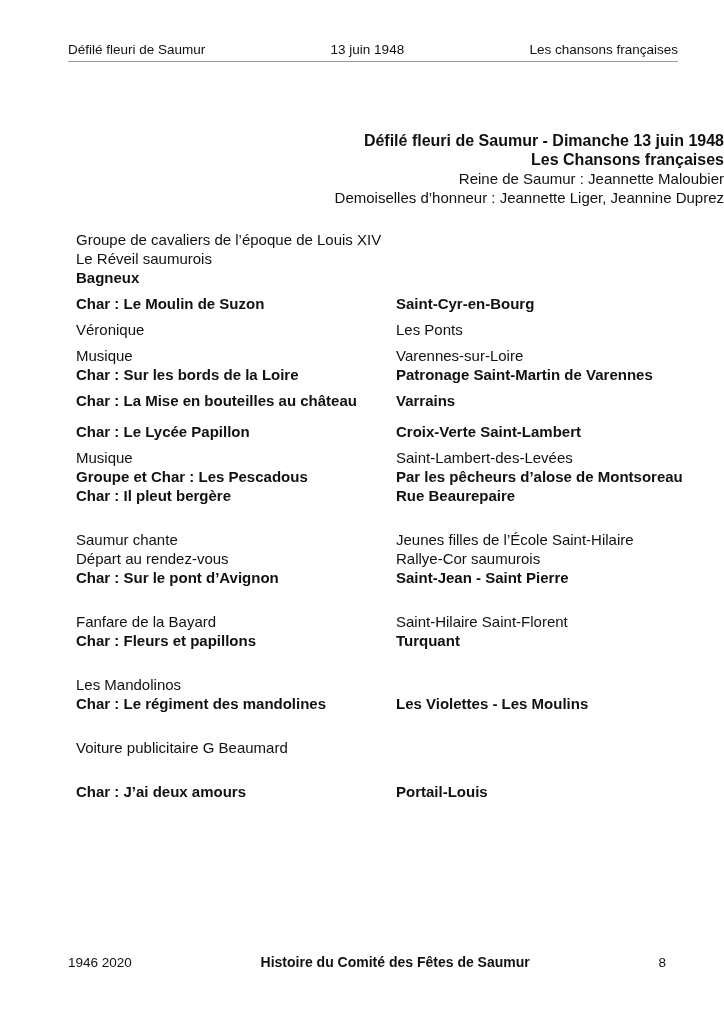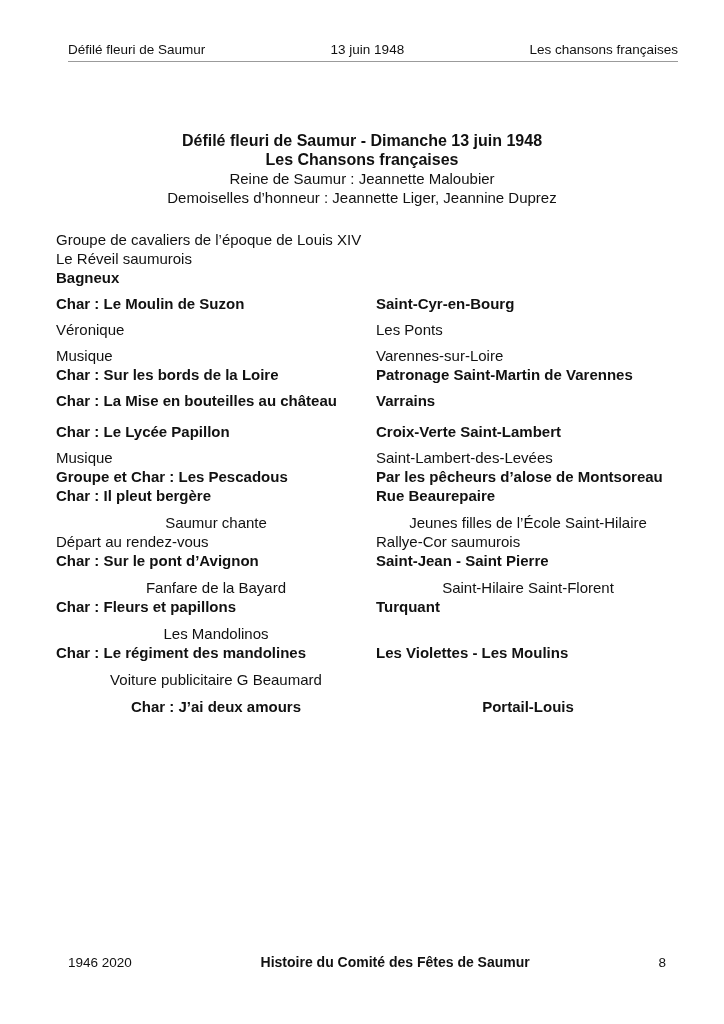--- a/index.html
+++ b/index.html
@@ -36,47 +36,47 @@
     right: 46px;
     height: 0;
     border-top: 1px solid #9b9b9b;
   }
   
   .title-block {
     position: absolute;
     top: 131px;
     left: 0;
     right: 0;
-    text-align: center;
+    text-align: right;
     font-size: 15px;
     line-height: 19px;
   }
   .title-main, .title-sub {
     font-size: 16px;
     font-weight: bold;
   }
   
   .parade-list {
     position: absolute;
     top: 230px;
-    left: 56px;
+    left: 76px;
     right: 44px;
     font-size: 15px;
     line-height: 19px;
   }
   .row {
     display: grid;
     grid-template-columns: 320px 1fr;
     margin-top: 0;
   }
   .row .cell { white-space: nowrap; }
   .bold { font-weight: bold; }
   .m1  { margin-top: 7px; }
   .m15 { margin-top: 12px; }
-  .m2  { margin-top: 8px; text-align: center; }
+  .m2  { margin-top: 25px; }
   
   .page-footer {
     position: absolute;
     top: 954px;
     left: 68px;
     right: 58px;
     display: flex;
     justify-content: space-between;
     align-items: flex-end;
     font-size: 13.5px;

